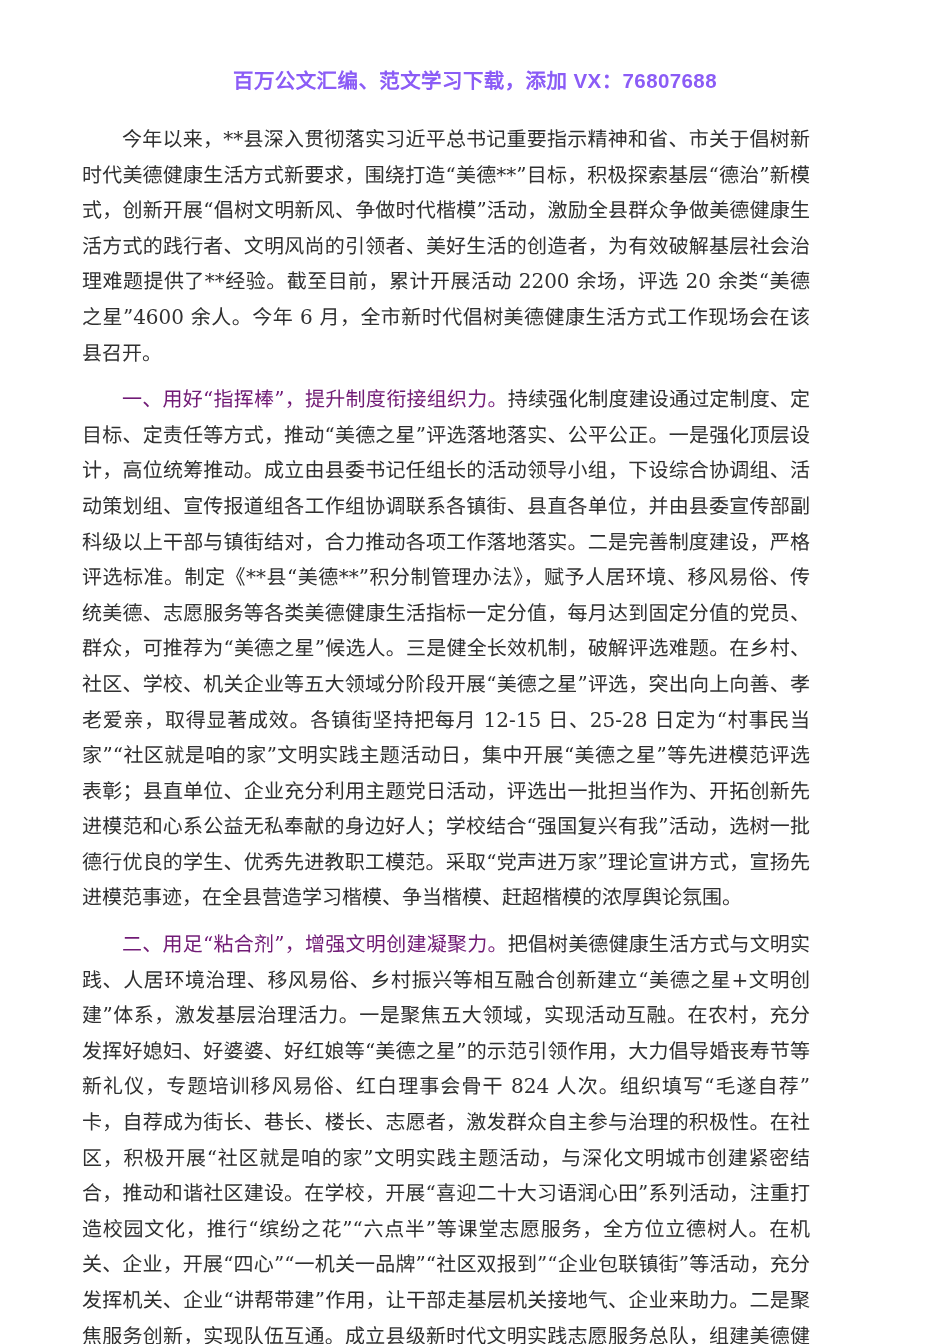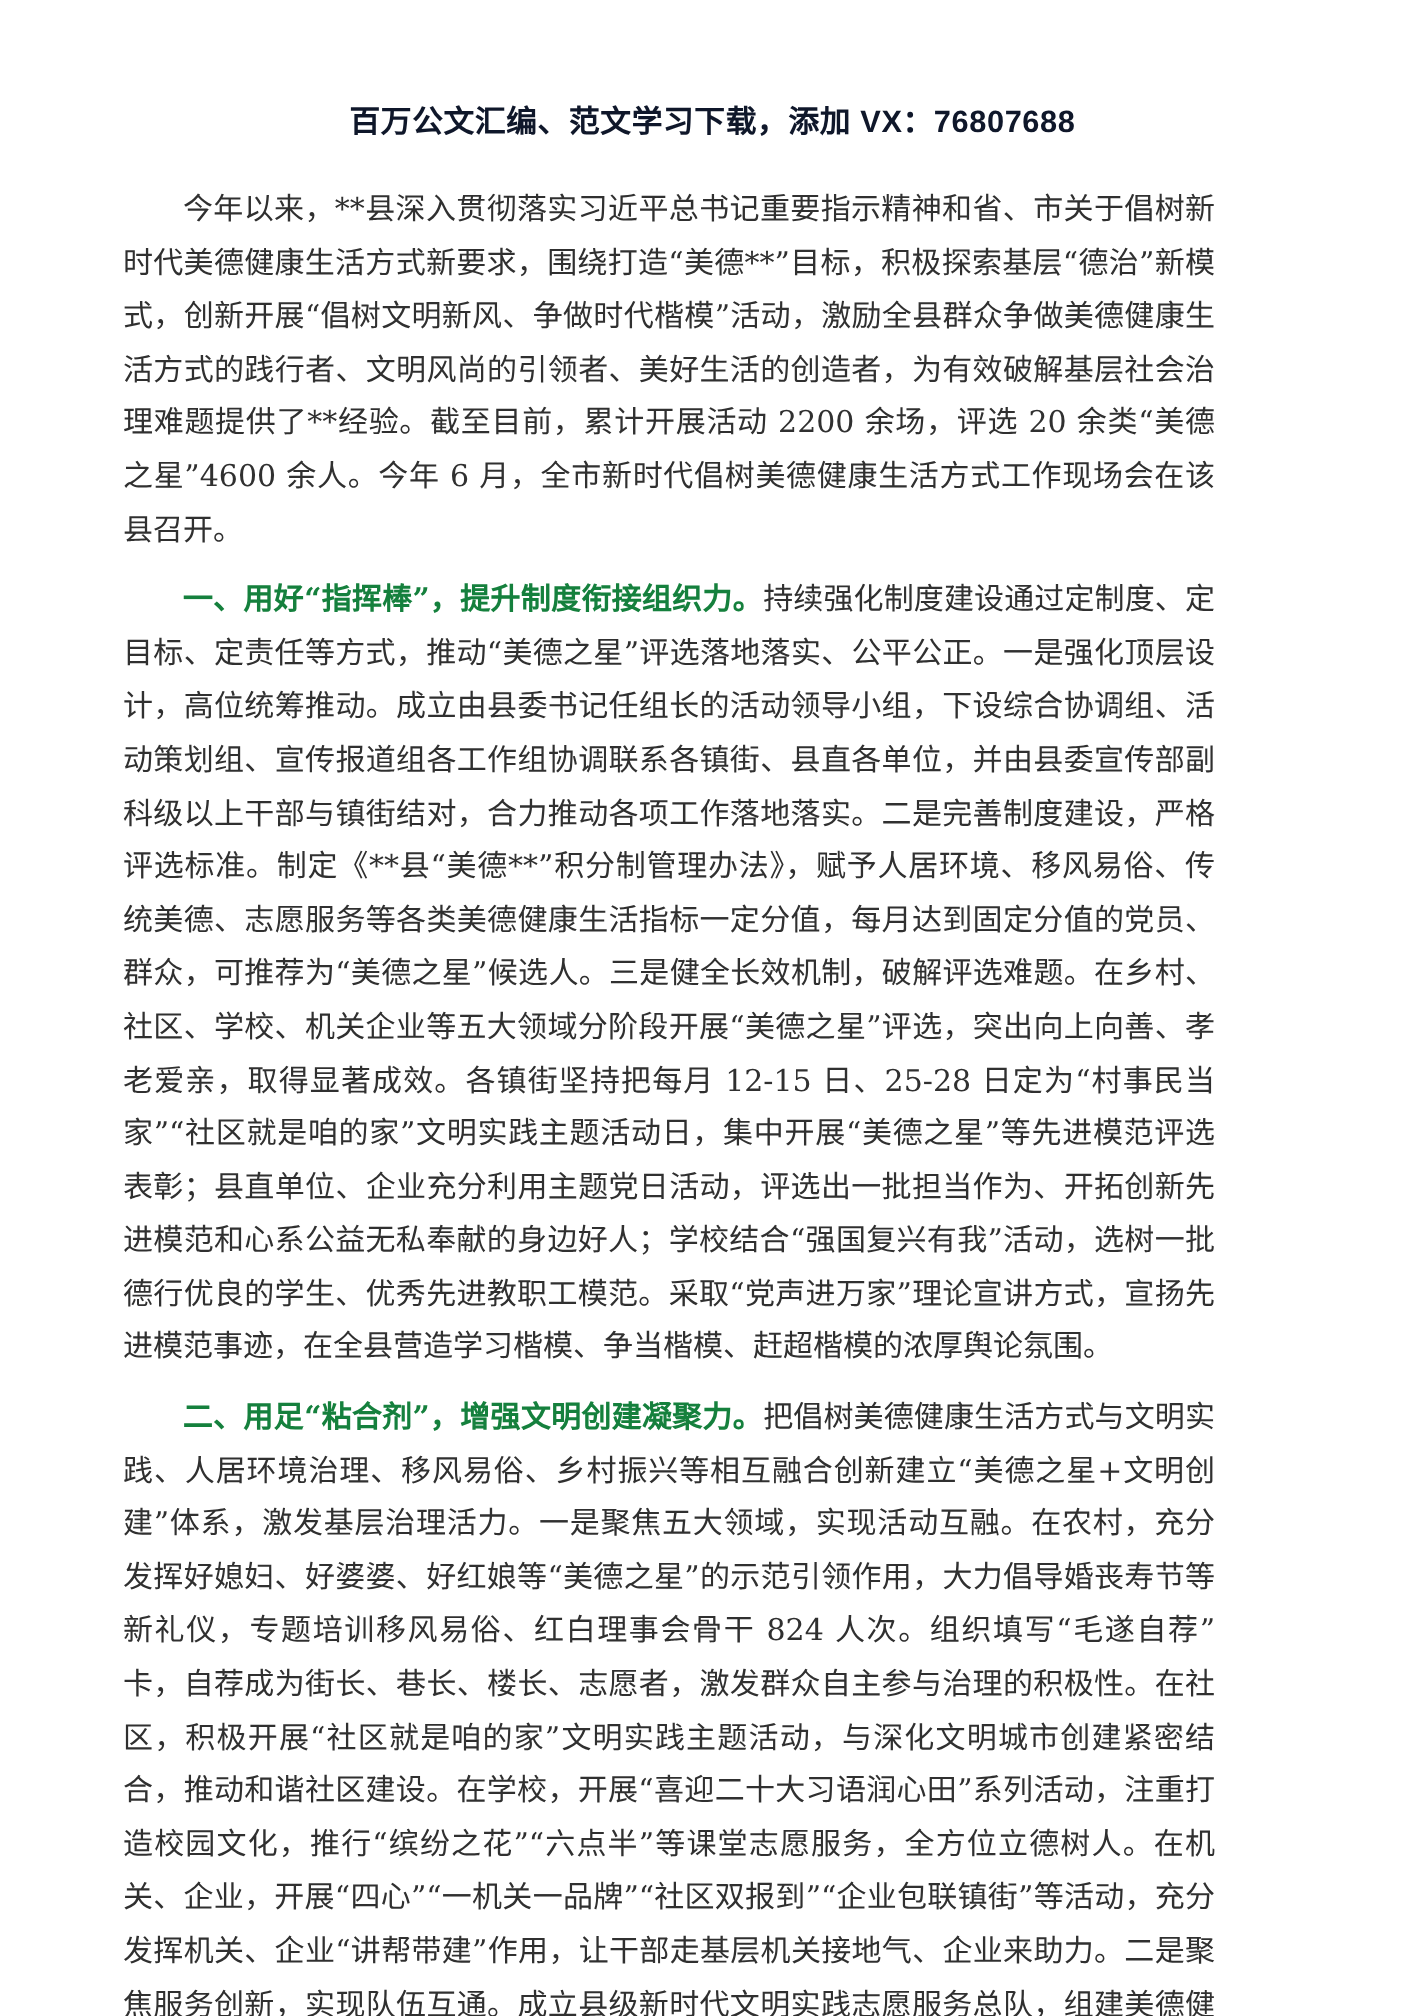--- a/index.html
+++ b/index.html
@@ -58,35 +58,35 @@
     color: #303030;
     word-break: break-all;
     font-family: "DejaVu Serif", "Liberation Serif", serif;
   }
 
   .para + .para {
     margin-top: 11px;
   }
 
   .para .lead {
-    font-weight: 700;
-    color: #15803d;
+    font-weight: 400;
+    color: #701a75;
   }
 
   
   .para .lead {
     letter-spacing: 0.1px;
   }
 </style>
 </head>
 <body>
 
 <div class="page">
 
-  <div class="promo-header" style="color: #0f172a;">百万公文汇编、范文学习下载，添加 VX：76807688</div>
+  <div class="promo-header" style="color: #8b5cf6;">百万公文汇编、范文学习下载，添加 VX：76807688</div>
 
   <div class="doc-body">
 
     <p class="para"><span>今年以来，**县深入贯彻落实习近平总书记重要指示精神和省、市关于倡树新时代美德健康生活方式新要求，围绕打造“美德**”目标，积极探索基层“德治”新模式，创新开展“倡树文明新风、争做时代楷模”活动，激励全县群众争做美德健康生活方式的践行者、文明风尚的引领者、美好生活的创造者，为有效破解基层社会治理难题提供了**经验。截至目前，累计开展活动 2200 余场，评选 20 余类“美德之星”4600 余人。今年 6 月，全市新时代倡树美德健康生活方式工作现场会在该县召开。</span></p>
 
     <p class="para"><span class="lead">一、用好“指挥棒”，提升制度衔接组织力。</span><span>持续强化制度建设通过定制度、定目标、定责任等方式，推动“美德之星”评选落地落实、公平公正。一是强化顶层设计，高位统筹推动。成立由县委书记任组长的活动领导小组，下设综合协调组、活动策划组、宣传报道组各工作组协调联系各镇街、县直各单位，并由县委宣传部副科级以上干部与镇街结对，合力推动各项工作落地落实。二是完善制度建设，严格评选标准。制定《**县“美德**”积分制管理办法》，赋予人居环境、移风易俗、传统美德、志愿服务等各类美德健康生活指标一定分值，每月达到固定分值的党员、群众，可推荐为“美德之星”候选人。三是健全长效机制，破解评选难题。在乡村、社区、学校、机关企业等五大领域分阶段开展“美德之星”评选，突出向上向善、孝老爱亲，取得显著成效。各镇街坚持把每月 12-15 日、25-28 日定为“村事民当家”“社区就是咱的家”文明实践主题活动日，集中开展“美德之星”等先进模范评选表彰；县直单位、企业充分利用主题党日活动，评选出一批担当作为、开拓创新先进模范和心系公益无私奉献的身边好人；学校结合“强国复兴有我”活动，选树一批德行优良的学生、优秀先进教职工模范。采取“党声进万家”理论宣讲方式，宣扬先进模范事迹，在全县营造学习楷模、争当楷模、赶超楷模的浓厚舆论氛围。</span></p>
 
     <p class="para"><span class="lead">二、用足“粘合剂”，增强文明创建凝聚力。</span><span>把倡树美德健康生活方式与文明实践、人居环境治理、移风易俗、乡村振兴等相互融合创新建立“美德之星+文明创建”体系，激发基层治理活力。一是聚焦五大领域，实现活动互融。在农村，充分发挥好媳妇、好婆婆、好红娘等“美德之星”的示范引领作用，大力倡导婚丧寿节等新礼仪，专题培训移风易俗、红白理事会骨干 824 人次。组织填写“毛遂自荐”卡，自荐成为街长、巷长、楼长、志愿者，激发群众自主参与治理的积极性。在社区，积极开展“社区就是咱的家”文明实践主题活动，与深化文明城市创建紧密结合，推动和谐社区建设。在学校，开展“喜迎二十大习语润心田”系列活动，注重打造校园文化，推行“缤纷之花”“六点半”等课堂志愿服务，全方位立德树人。在机关、企业，开展“四心”“一机关一品牌”“社区双报到”“企业包联镇街”等活动，充分发挥机关、企业“讲帮带建”作用，让干部走基层机关接地气、企业来助力。二是聚焦服务创新，实现队伍互通。成立县级新时代文明实践志愿服务总队，组建美德健康生活方式等 18 支志</span></p>
 
   </div>

